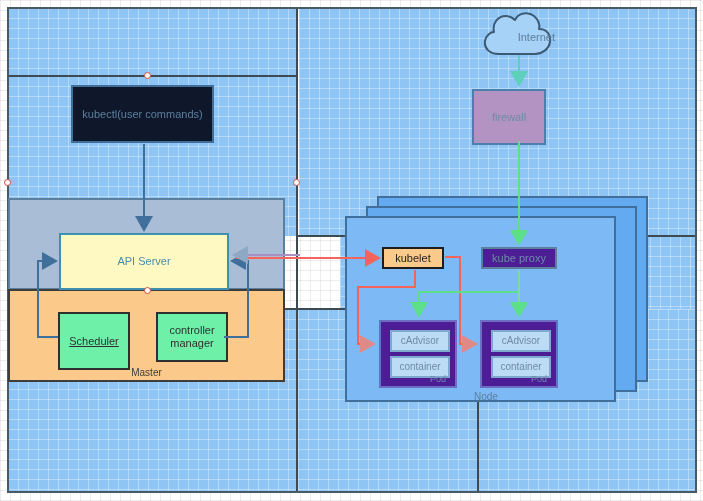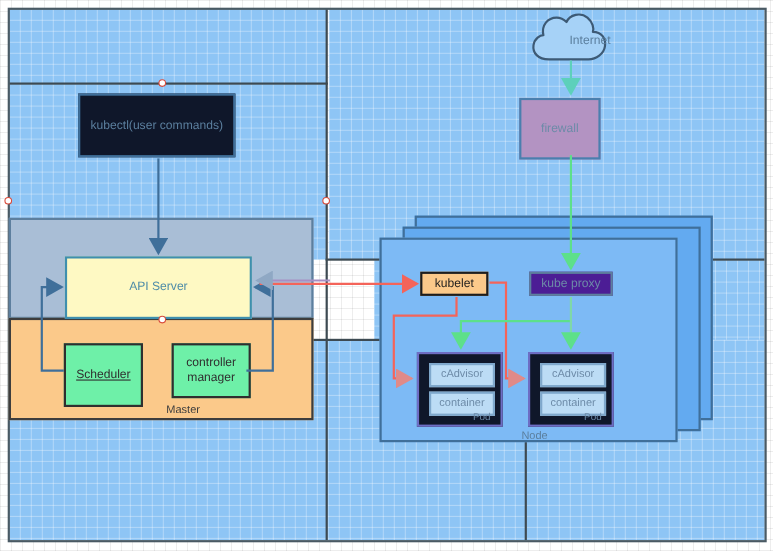--- a/index.html
+++ b/index.html
@@ -83,21 +83,20 @@
   
   .master-bottom {
     background: #fbc98a;
     border: 2px solid #3d3d3d;
   }
   .master-label {
     position: absolute;
     font-size: 10px;
     color: #3d3d3d;
     text-align: center;
-    margin-left: 20px;
   }
 
   .api-server {
     background: #fef9c3;
     border: 2px solid #3f8fae;
     color: #4e8ca8;
     font-size: 11px;
   }
 
   .green-box {
@@ -155,21 +154,21 @@
   .kube-proxy {
     background: #4c1d95;
     border: 2px solid #5d7f9e;
     color: #6d8ba8;
     font-size: 11px;
   }
 
   .pod {
     position: absolute;
     box-sizing: border-box;
-    background: #0f172a;
+    background: #4c1d95;
     border: 2px solid #6d6dc4;
   }
   .pod-label {
     position: absolute;
     width: 100%;
     bottom: 2px;
     text-align: center;
     font-size: 9px;
     color: #6d8ba8;
     padding-left: 20px;

